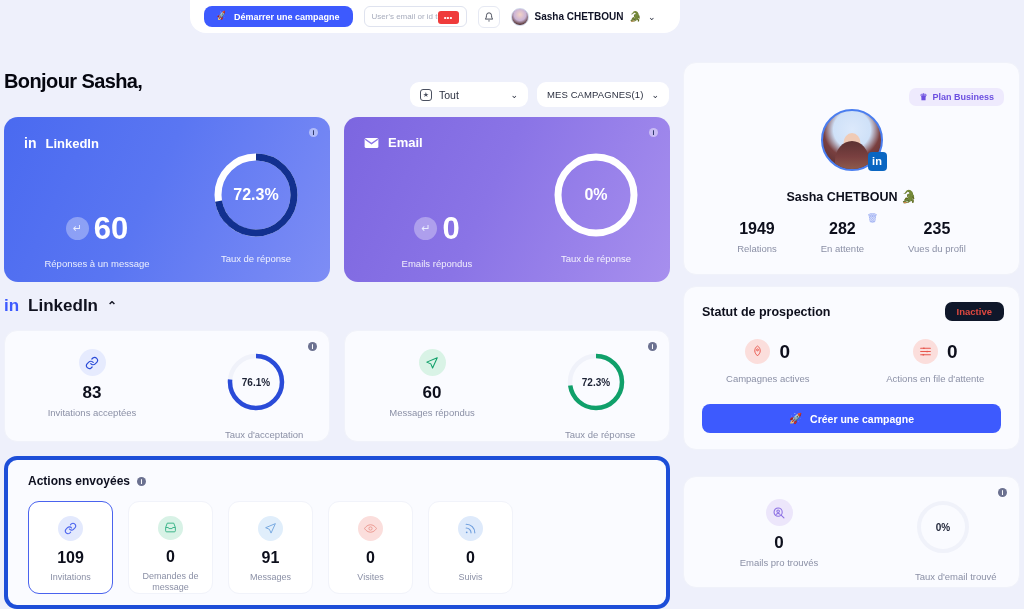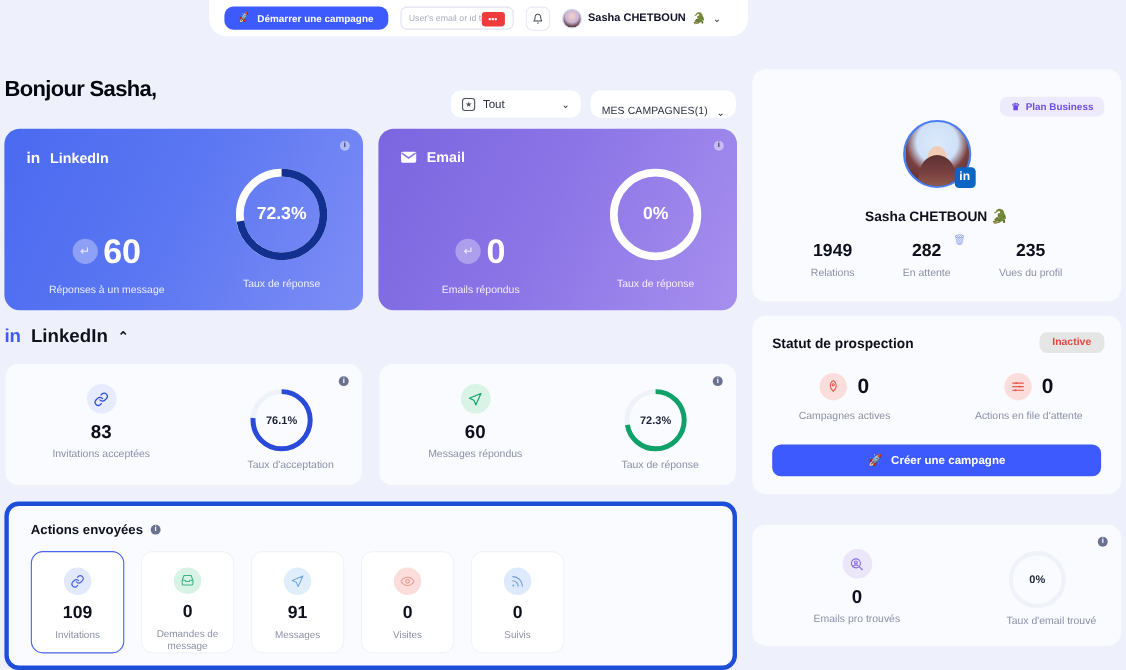--- a/index.html
+++ b/index.html
@@ -82,21 +82,21 @@
     font-size: 10.5px; color: #2b3040;
     cursor: pointer; min-width: 118px;
     justify-content: space-between;
   }
   .filter-pill .left { display: flex; align-items: center; gap: 7px; }
   .cal-ico {
     width: 12px; height: 12px; border: 1.2px solid #4b5160; border-radius: 3px;
     display: flex; align-items: center; justify-content: center;
     font-size: 7px; color: #4b5160;
   }
-  .filter-pill.campaigns { min-width: 132px; font-size: 9.5px; letter-spacing: 0.1px; align-items: flex-end; }
+  .filter-pill.campaigns { min-width: 132px; font-size: 9.5px; letter-spacing: 0.1px; }
 
   
   .chan-card {
     position: absolute; top: 117px; height: 165px;
     border-radius: 14px; overflow: hidden;
     color: #fff;
   }
   .chan-linkedin {
     left: 4px; width: 326px;
     background: linear-gradient(115deg, #4a6af0 0%, #5a76f2 45%, #7e8df5 100%);
@@ -176,21 +176,21 @@
   .scard-lbl { margin-top: 4px; font-size: 9.5px; color: #8b90a6; }
   .scard-donut {
     position: absolute; right: 42px; top: 20px; width: 62px; text-align: left;
   }
   .dsm { position: relative; width: 62px; height: 62px; }
   .dsm svg { transform: rotate(-90deg); display: block; }
   .dsm-val {
     position: absolute; inset: 0; display: flex; align-items: center; justify-content: center;
     font-size: 10px; font-weight: bold; color: #1c2235;
   }
-  .dsm-lbl { margin-top: 4px; font-size: 9.5px; color: #8b90a6; white-space: nowrap; }
+  .dsm-lbl { margin-top: 16px; font-size: 9.5px; color: #8b90a6; white-space: nowrap; }
 
   
   .actions-panel {
     position: absolute; left: 4px; top: 456px; width: 666px; height: 153px;
     background: #fafbff; border-radius: 13px; border: 4px solid #1d4ed8;
   }
   .actions-head {
     position: absolute; left: 20px; top: 14px;
     display: flex; align-items: center; gap: 7px;
     font-size: 12px; font-weight: bold; color: #0e1020;
@@ -281,21 +281,21 @@
     font-size: 9px; color: #8ea2f0; cursor: pointer;
   }
 
   .rc-prospect { top: 286px; height: 164px; }
   .rp-title {
     position: absolute; left: 18px; top: 18px;
     font-size: 12.5px; font-weight: bold; color: #0d0f1c;
   }
   .status-badge {
     position: absolute; right: 15px; top: 15px;
-    background: #e5e5e5; color: #e0483f;
+    background: #0f172a; color: #e0483f;
     border-radius: 7px; padding: 4px 12px;
     font-size: 9.5px; font-weight: bold;
   }
   .rp-stats {
     position: absolute; left: 0; right: 0; top: 52px;
     display: flex;
   }
   .rp-stat { flex: 1; text-align: center; }
   .rp-row { display: flex; align-items: center; justify-content: center; gap: 9px; }
   .rp-ico {

